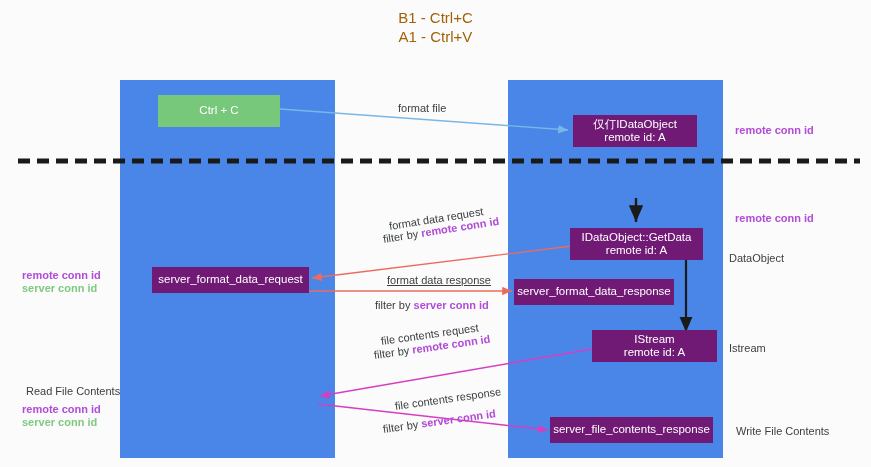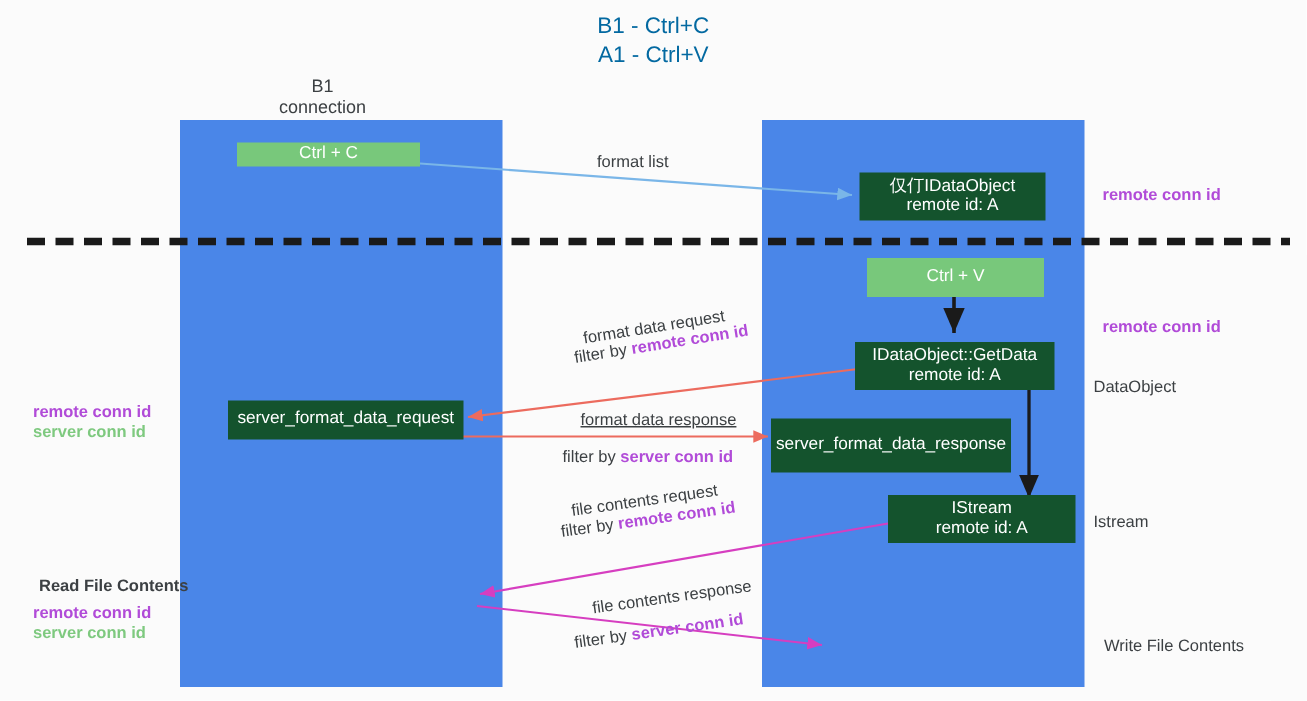--- a/index.html
+++ b/index.html
@@ -40,37 +40,37 @@
     white-space: pre-line;
   }
   .title {
     position: absolute;
     left: 0;
     right: 0;
     top: 8px;
     text-align: center;
     font-size: 15px;
     line-height: 19px;
-    color: #0369a1;
+    color: #a16207;
     white-space: pre-line;
   }
   .node {
     position: absolute;
     box-sizing: border-box;
     display: flex;
     flex-direction: column;
     align-items: center;
     justify-content: center;
     text-align: center;
     color: #ffffff;
     font-size: 11.5px;
     line-height: 13.5px;
     padding: 2px 4px;
   }
-  .node.orange { background: #14532d; }
+  .node.orange { background: #701a75; }
   .node.green  { background: #78c87b; }
   .node .l2 { font-weight: normal; }
 
   .edge-label {
     position: absolute;
     font-size: 11px;
     line-height: 14px;
     color: #3c4043;
     white-space: nowrap;
   }
@@ -94,22 +94,20 @@
   .side-label.bold-green { color: #7ec97f; font-weight: bold; }
 </style>
 </head>
 <body>
 
 <div id="canvas">
 
   <div class="title">B1 - Ctrl+C
 A1 - Ctrl+V</div>
 
-  <div class="lane-head" style="left:140px; top:50px; width:150px;">B1
-connection</div>
 
   <div class="lane" style="left:120px; top:80px; width:215px; height:378px;"></div>
   <div class="lane" style="left:508px; top:80px; width:215px; height:378px;"></div>
 
   <svg class="svg-layer" viewBox="0 0 871 467">
     <defs>
       <marker id="ah-blue" markerWidth="8" markerHeight="8" refX="7" refY="3" orient="auto">
         <path d="M0,0 L7,3 L0,6 z" fill="#7ab6e8"></path>
       </marker>
       <marker id="ah-red" markerWidth="8" markerHeight="8" refX="7" refY="3" orient="auto">
@@ -133,54 +131,54 @@
 
     <line x1="160" y1="291" x2="512" y2="291" stroke="#ec6b5e" stroke-width="1.4" marker-end="url(#ah-red)"></line>
 
     <path d="M686,260 L686,332" stroke="#1a1a1a" stroke-width="2.2" fill="none" marker-end="url(#ah-blk)"></path>
 
     <line x1="592" y1="349" x2="320" y2="396" stroke="#d63ec0" stroke-width="1.4" marker-end="url(#ah-mag)"></line>
 
     <line x1="318" y1="404" x2="548" y2="430" stroke="#d63ec0" stroke-width="1.4" marker-end="url(#ah-mag)"></line>
   </svg>
 
-  <div class="node green" style="left:158px; top:95px; width:122px; height:16px;">
+  <div class="node green" style="left:158px; top:95px; width:122px; height:32px;">
     <span>Ctrl + C</span>
   </div>
 
   <div class="node orange" style="left:573px; top:115px; width:124px; height:32px;">
     <span>仅仃IDataObject</span>
     <span class="l2">remote id: A</span>
   </div>
 
-  <div class="node green" style="left:578px; top:172px; width:118px; height:26px;">
-    <span>Ctrl + V</span>
-  </div>
 
   <div class="node orange" style="left:570px; top:228px; width:133px; height:32px;">
     <span>IDataObject::GetData</span>
     <span class="l2">remote id: A</span>
   </div>
 
   <div class="node orange" style="left:152px; top:267px; width:157px; height:26px;">
     <span>server_format_data_request</span>
   </div>
 
-  <div class="node orange" style="left:514px; top:279px; width:160px; height:36px;">
+  <div class="node orange" style="left:514px; top:279px; width:160px; height:26px;">
     <span>server_format_data_response</span>
   </div>
 
   <div class="node orange" style="left:592px; top:330px; width:125px; height:32px;">
     <span>IStream</span>
     <span class="l2">remote id: A</span>
   </div>
 
 
-
-  <div class="edge-label" style="left:398px; top:101px;">format list</div>
+  <div class="node orange" style="left:550px; top:417px; width:163px; height:26px;">
+    <span>server_file_contents_response</span>
+  </div>
+
+  <div class="edge-label" style="left:398px; top:101px;">format file</div>
 
   <div class="edge-label rot-neg" style="left:389px; top:219px;">format data request</div>
   <div class="edge-label rot-neg" style="left:383px; top:232px;"><span>filter by </span><span class="purple">remote conn id</span></div>
 
   <div class="edge-label" style="left:387px; top:273px;text-decoration:underline;">format data response</div>
   <div class="edge-label" style="left:375px; top:298px;"><span>filter by </span><span class="purple">server conn id</span></div>
 
   <div class="edge-label rot-neg2" style="left:381px; top:334px;">file contents request</div>
   <div class="edge-label rot-neg2" style="left:374px; top:348px;"><span>filter by </span><span class="purple">remote conn id</span></div>
 
@@ -189,17 +187,17 @@
 
   <div class="side-label bold-purple" style="left:735px; top:123px;">remote conn id</div>
   <div class="side-label bold-purple" style="left:735px; top:211px;">remote conn id</div>
   <div class="side-label" style="left:729px; top:251px;">DataObject</div>
   <div class="side-label" style="left:729px; top:341px;">Istream</div>
   <div class="side-label" style="left:736px; top:424px;">Write File Contents</div>
 
   <div class="side-label bold-purple" style="left:22px; top:268px;">remote conn id</div>
   <div class="side-label bold-green" style="left:22px; top:281px;">server conn id</div>
 
-  <div class="side-label" style="left:26px; top:384px;font-weight:bold;">Read File Contents</div>
+  <div class="side-label" style="left:26px; top:384px;">Read File Contents</div>
   <div class="side-label bold-purple" style="left:22px; top:402px;">remote conn id</div>
   <div class="side-label bold-green" style="left:22px; top:415px;">server conn id</div>
 
 </div>
 
 </body></html>

